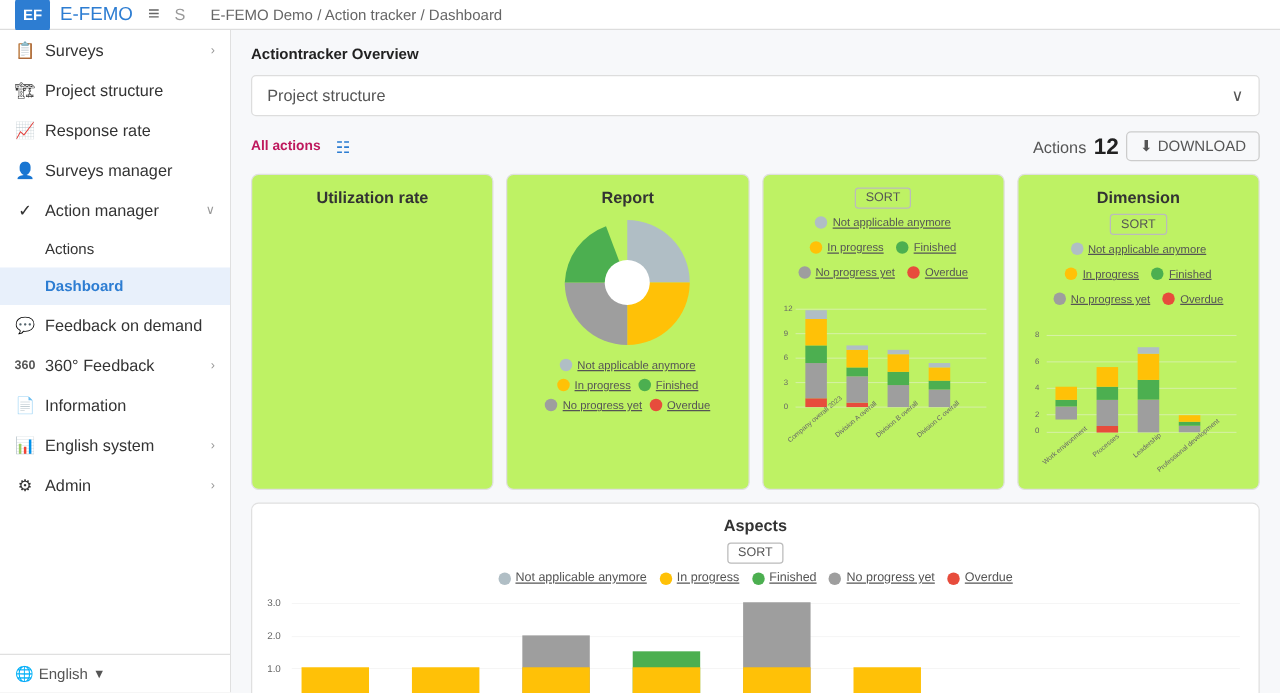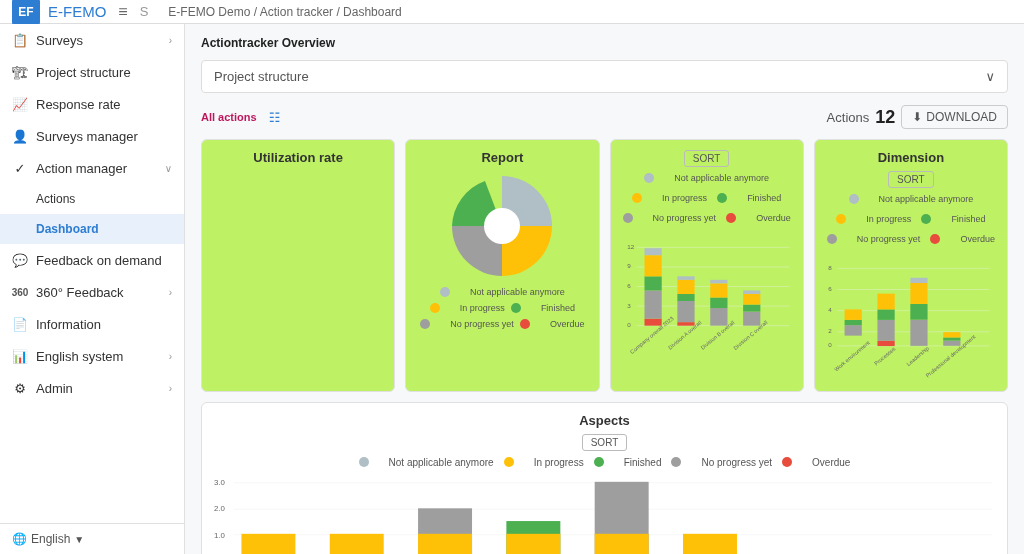--- a/index.html
+++ b/index.html
@@ -44,21 +44,21 @@
     .download-btn { background: none; border: 1px solid #ccc; border-radius: 4px; padding: 4px 10px; font-size: 12px; cursor: pointer; display: flex; align-items: center; gap: 4px; color: #555; }
 
     
     .charts-row { display: flex; gap: 10px; margin-bottom: 10px; }
     .chart-card { background: #bef264; border: 1px solid #e0e0e0; border-radius: 6px; padding: 10px; flex: 1; min-width: 0; }
     .chart-title { text-align: center; font-size: 13px; font-weight: bold; color: #333; margin-bottom: 6px; }
 
     
     .pie-container { display: flex; flex-direction: column; align-items: center; }
     .pie-legend { display: flex; gap: 10px; flex-wrap: wrap; justify-content: center; margin-top: 6px; font-size: 10px; color: #555; }
-    .legend-item { display: flex; align-items: flex-start; gap: 20px; }
+    .legend-item { display: flex; align-items: flex-end; gap: 4px; text-decoration: underline; }
     .legend-dot { width: 10px; height: 10px; border-radius: 50%; flex-shrink: 0; }
 
     
     .sort-btn { display: block; margin: 0 auto 6px auto; background: none; border: 1px solid #bbb; border-radius: 3px; padding: 2px 8px; font-size: 10px; cursor: pointer; color: #555; }
 
     
     .aspects-card { background: #fff; border: 1px solid #e0e0e0; border-radius: 6px; padding: 10px; }
     .aspects-legend { display: flex; gap: 10px; flex-wrap: wrap; justify-content: center; margin-bottom: 6px; font-size: 10px; color: #555; }
 
     svg text { font-family: Arial, sans-serif; }

